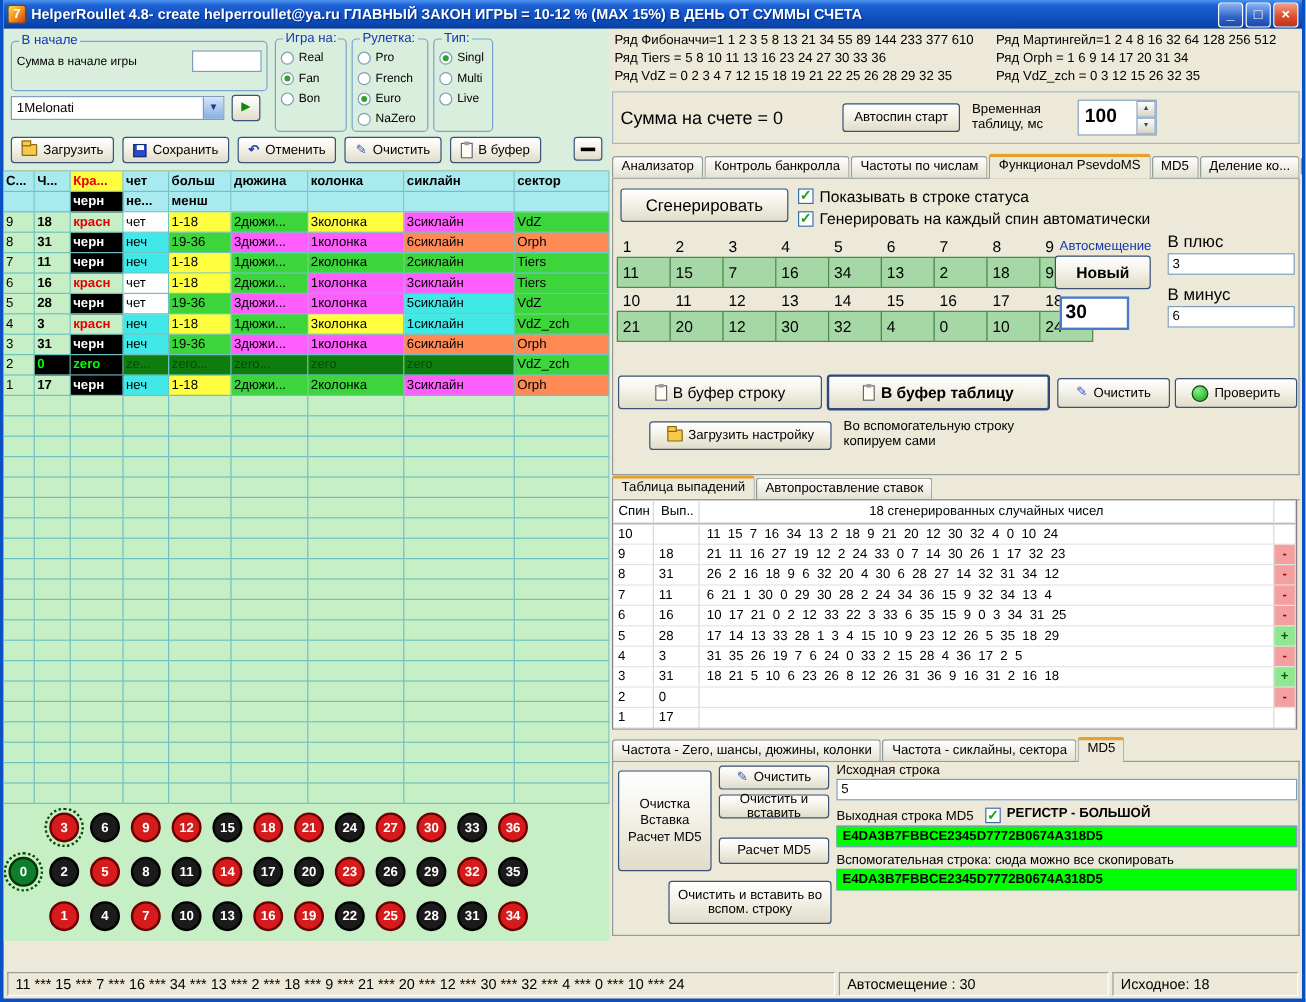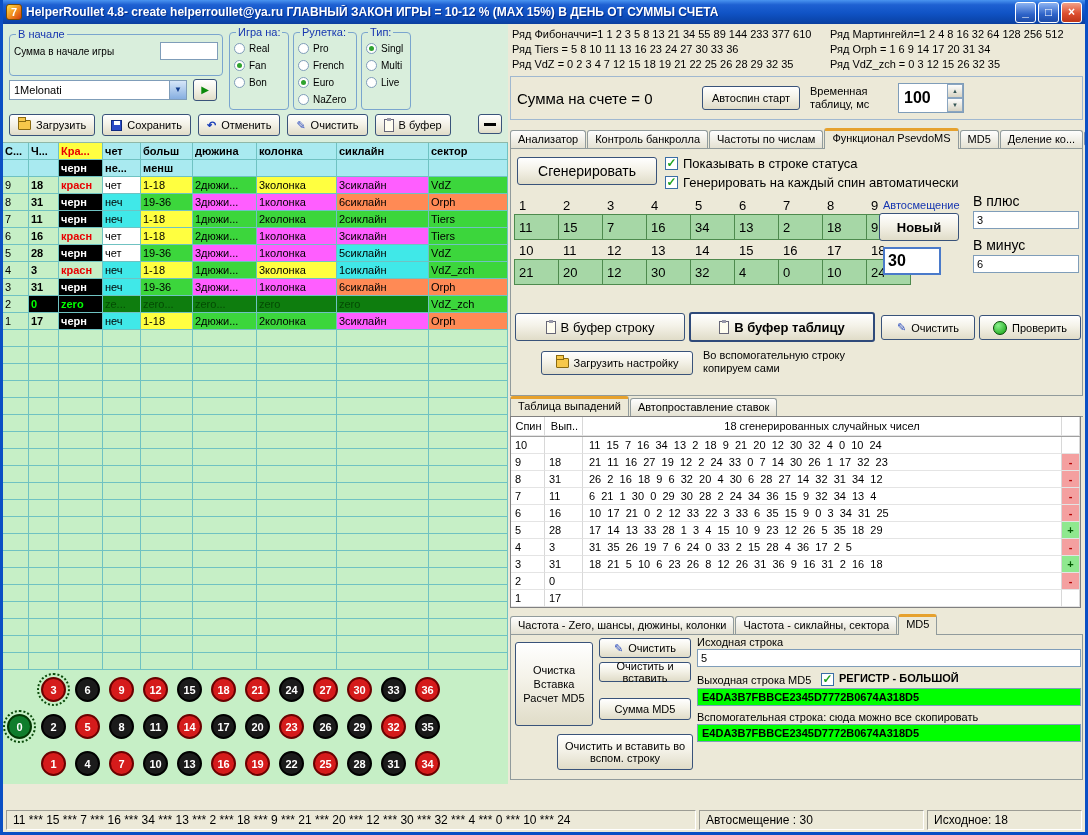--- a/index.html
+++ b/index.html
@@ -860,21 +860,21 @@
           </div>
       </div>
 
       <div class="md5">
         <button class="btn" style="position:absolute;left:4px;top:8px;width:78px;height:84px;white-space:normal;line-height:14px;font-size:11px;text-align:center">Очистка Вставка Расчет MD5</button>
         <button class="btn" style="position:absolute;left:88px;top:4px;width:92px;height:20px">
           <i class="glyph" style="color:#3050C0">✎</i>
           <span>Очистить</span>
         </button>
         <button class="btn" style="position:absolute;left:88px;top:28px;width:92px;height:20px;white-space:normal;line-height:12px;font-size:11px">Очистить и вставить</button>
-        <button class="btn" style="position:absolute;left:88px;top:64px;width:92px;height:22px">Сумма MD5</button>
+        <button class="btn" style="position:absolute;left:88px;top:64px;width:92px;height:22px">Расчет MD5</button>
 
         <span class="md5lbl" style="left:186px;top:2px">Исходная строка</span>
         <input class="txt" style="position: absolute; left: 186px; top: 15px; width: 384px;" value="5">
         <span class="md5lbl" style="left:186px;top:40px">Выходная строка MD5</span>
         <label class="cb" style="left:310px;top:38px">
           <span class="cbbox">
               <i class="cbcheck">✓</i>
             </span>
           <span class="cblabel" style="font-size:11px;font-weight:bold">РЕГИСТР - БОЛЬШОЙ</span>
         </label>

